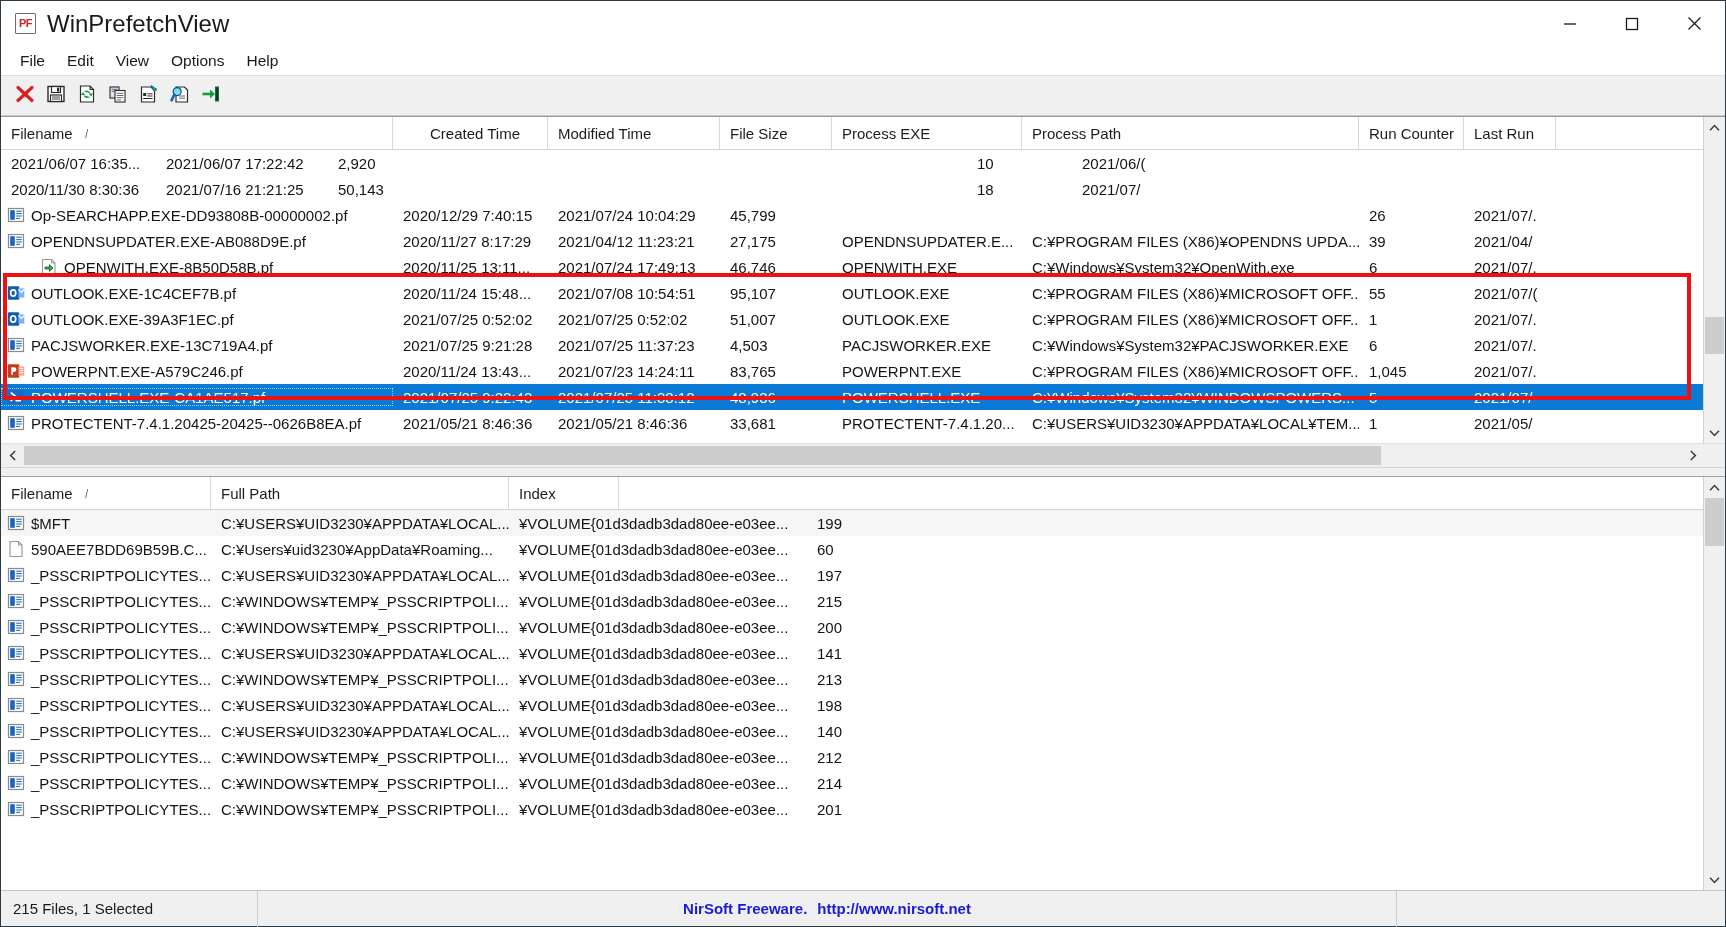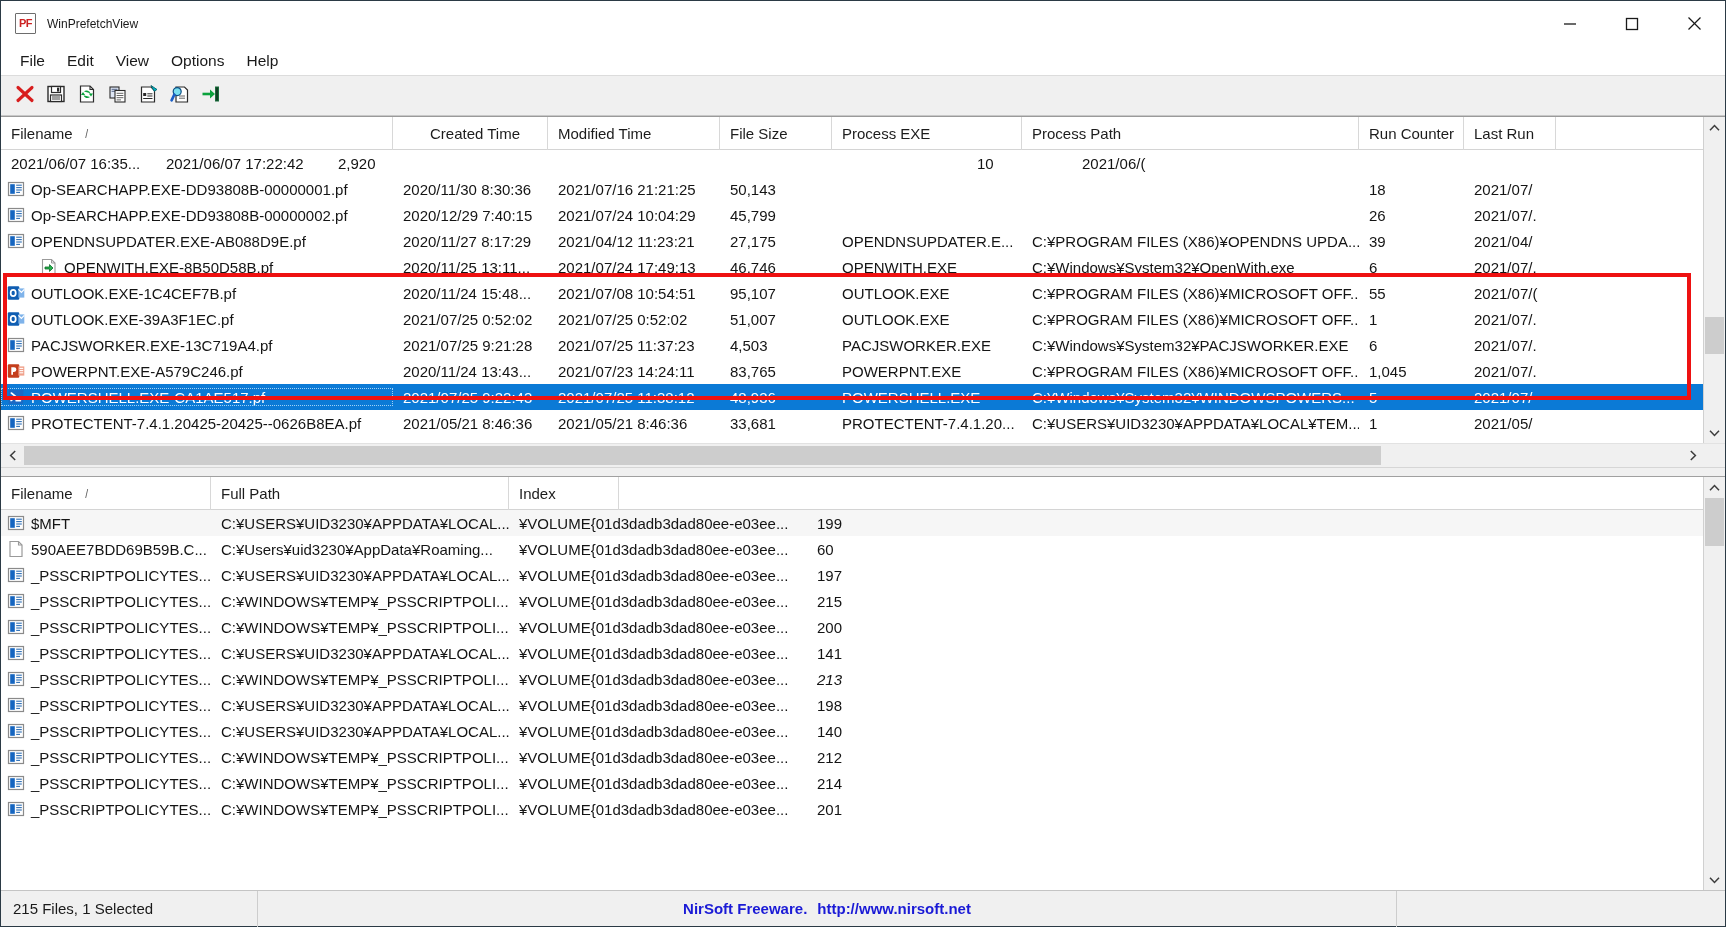--- a/index.html
+++ b/index.html
@@ -41,21 +41,21 @@
     display: flex; align-items: center; justify-content: center;
     box-sizing: border-box;
   }
   .app-icon span {
     font-size: 11px; font-weight: bold; color: #cc2222;
     font-family: "Liberation Sans", sans-serif;
     letter-spacing: -0.5px;
     line-height: 1;
   }
   .title-text {
-    font-size: 12px;
+    font-size: 24px;
     color: #1a1a1a;
     font-family: "Liberation Sans", sans-serif;
   }
   .win-buttons {
     position: absolute;
     right: 0; top: 0;
     height: 45px;
     display: flex;
   }
   .win-btn {
@@ -455,33 +455,20 @@
               <div class="row">
                 <div class="cell" style="width: 155px; min-width: 155px;">2021/06/07 16:35...</div>
                 <div class="cell" style="width: 172px; min-width: 172px;">2021/06/07 17:22:42</div>
                 <div class="cell" style="width: 112px; min-width: 112px;">2,920</div>
                 <div class="cell" style="width: 190px; min-width: 190px;"></div>
                 <div class="cell" style="width: 337px; min-width: 337px;"></div>
                 <div class="cell" style="width: 105px; min-width: 105px;">10</div>
                 <div class="cell" style="width: 92px; min-width: 92px;">2021/06/(</div>
               </div>
               <div class="row">
-                <div class="cell cell-first" style="width: 392px; min-width: 392px;">
-                  <span>
-                    <svg class="ficon" viewBox="0 0 18 18">
-                      <rect x="1.5" y="2.5" width="15" height="13" fill="#fdfdfd" stroke="#8a8a8a" stroke-width="1.2"></rect>
-                      <rect x="3.2" y="4.2" width="4.6" height="9.6" fill="#1565c0"></rect>
-                      <line x1="9.2" y1="5.2" x2="14.8" y2="5.2" stroke="#2f6fb5" stroke-width="1.1"></line>
-                      <line x1="9.2" y1="7.6" x2="14.8" y2="7.6" stroke="#2f6fb5" stroke-width="1.1"></line>
-                      <line x1="9.2" y1="10" x2="14.8" y2="10" stroke="#2f6fb5" stroke-width="1.1"></line>
-                      <line x1="9.2" y1="12.4" x2="13" y2="12.4" stroke="#2f6fb5" stroke-width="1.1"></line>
-                    </svg>
-                  </span>
-                  <span>Op-SEARCHAPP.EXE-DD93808B-00000001.pf</span>
-                </div>
                 <div class="cell" style="width: 155px; min-width: 155px;">2020/11/30 8:30:36</div>
                 <div class="cell" style="width: 172px; min-width: 172px;">2021/07/16 21:21:25</div>
                 <div class="cell" style="width: 112px; min-width: 112px;">50,143</div>
                 <div class="cell" style="width: 190px; min-width: 190px;"></div>
                 <div class="cell" style="width: 337px; min-width: 337px;"></div>
                 <div class="cell" style="width: 105px; min-width: 105px;">18</div>
                 <div class="cell" style="width: 92px; min-width: 92px;">2021/07/</div>
               </div>
               <div class="row">
                 <div class="cell cell-first" style="width: 392px; min-width: 392px;">
@@ -841,21 +828,21 @@
                       <line x1="9.2" y1="5.2" x2="14.8" y2="5.2" stroke="#2f6fb5" stroke-width="1.1"></line>
                       <line x1="9.2" y1="7.6" x2="14.8" y2="7.6" stroke="#2f6fb5" stroke-width="1.1"></line>
                       <line x1="9.2" y1="10" x2="14.8" y2="10" stroke="#2f6fb5" stroke-width="1.1"></line>
                       <line x1="9.2" y1="12.4" x2="13" y2="12.4" stroke="#2f6fb5" stroke-width="1.1"></line>
                     </svg>
                   </span>
                   <span>_PSSCRIPTPOLICYTES...</span>
                 </div>
                 <div class="cell" style="width: 298px; min-width: 298px;">C:¥WINDOWS¥TEMP¥_PSSCRIPTPOLI...</div>
                 <div class="cell" style="width: 298px; min-width: 298px;">¥VOLUME{01d3dadb3dad80ee-e03ee...</div>
-                <div class="cell" style="width: 110px; min-width: 110px; font-style: italic;">213</div>
+                <div class="cell" style="width: 110px; min-width: 110px;">213</div>
               </div>
               <div class="row">
                 <div class="cell cell-first" style="width: 210px; min-width: 210px;">
                   <span>
                     <svg class="ficon" viewBox="0 0 18 18">
                       <rect x="1.5" y="2.5" width="15" height="13" fill="#fdfdfd" stroke="#8a8a8a" stroke-width="1.2"></rect>
                       <rect x="3.2" y="4.2" width="4.6" height="9.6" fill="#1565c0"></rect>
                       <line x1="9.2" y1="5.2" x2="14.8" y2="5.2" stroke="#2f6fb5" stroke-width="1.1"></line>
                       <line x1="9.2" y1="7.6" x2="14.8" y2="7.6" stroke="#2f6fb5" stroke-width="1.1"></line>
                       <line x1="9.2" y1="10" x2="14.8" y2="10" stroke="#2f6fb5" stroke-width="1.1"></line>

